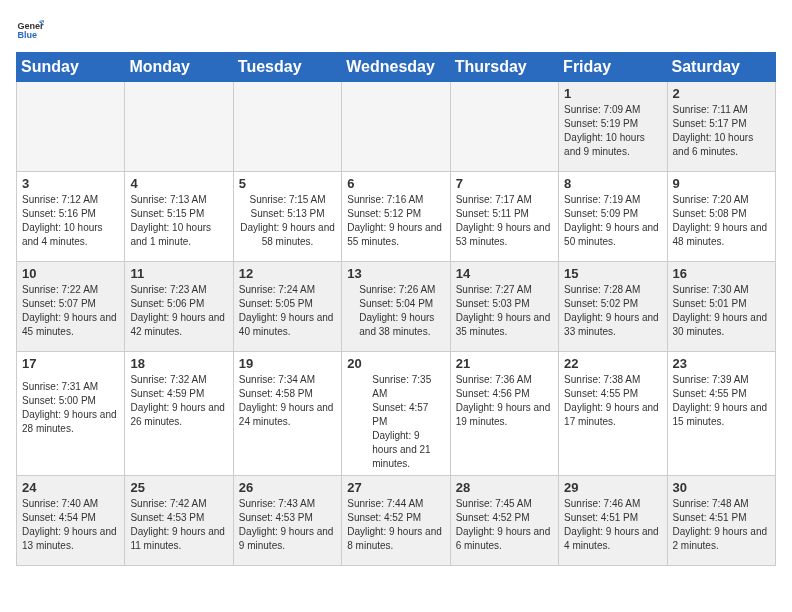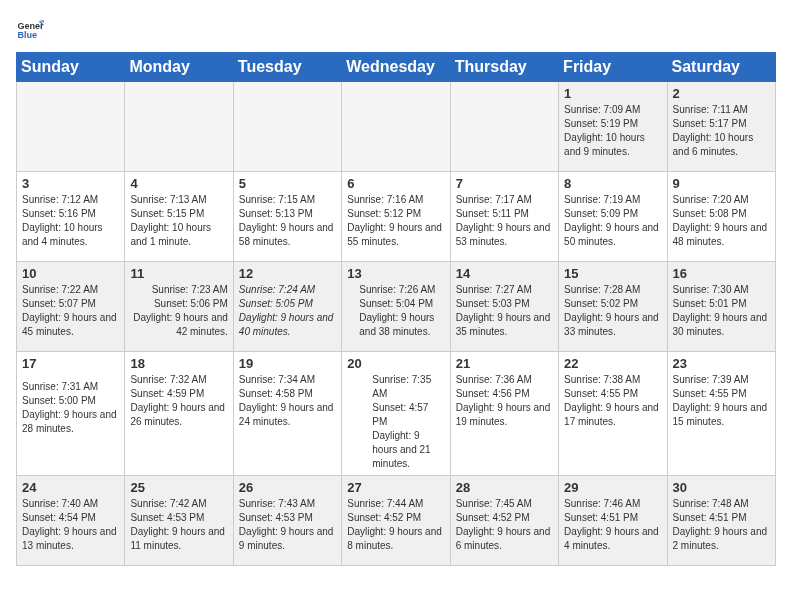--- a/index.html
+++ b/index.html
@@ -141,21 +141,21 @@
 Daylight: 10 hours and 4 minutes.</div>
         </td>
         <td>
           <span class="day-num">4</span>
           <div class="day-info" style="white-space: pre-line;">Sunrise: 7:13 AM
 Sunset: 5:15 PM
 Daylight: 10 hours and 1 minute.</div>
         </td>
         <td>
           <span class="day-num">5</span>
-          <div class="day-info" style="white-space: pre-line;">Sunrise: 7:15 AM
+          <div class="day-info" style="white-space: pre-line; text-align: center;">Sunrise: 7:15 AM
 Sunset: 5:13 PM
 Daylight: 9 hours and 58 minutes.</div>
         </td>
         <td>
           <span class="day-num">6</span>
           <div class="day-info" style="white-space: pre-line;">Sunrise: 7:16 AM
 Sunset: 5:12 PM
 Daylight: 9 hours and 55 minutes.</div>
         </td>
         <td>
@@ -179,27 +179,27 @@
       </tr>
       <tr>
         <td class="shaded">
           <span class="day-num">10</span>
           <div class="day-info" style="white-space: pre-line;">Sunrise: 7:22 AM
 Sunset: 5:07 PM
 Daylight: 9 hours and 45 minutes.</div>
         </td>
         <td class="shaded">
           <span class="day-num">11</span>
-          <div class="day-info" style="white-space: pre-line; text-align: right;">Sunrise: 7:23 AM
+          <div class="day-info" style="white-space: pre-line;">Sunrise: 7:23 AM
 Sunset: 5:06 PM
 Daylight: 9 hours and 42 minutes.</div>
         </td>
         <td class="shaded">
           <span class="day-num">12</span>
-          <div class="day-info" style="white-space: pre-line; font-style: italic;">Sunrise: 7:24 AM
+          <div class="day-info" style="white-space: pre-line;">Sunrise: 7:24 AM
 Sunset: 5:05 PM
 Daylight: 9 hours and 40 minutes.</div>
         </td>
         <td class="shaded">
           <span class="day-num">13</span>
           <div class="day-info" style="white-space: pre-line; margin-left: 12px;">Sunrise: 7:26 AM
 Sunset: 5:04 PM
 Daylight: 9 hours and 38 minutes.</div>
         </td>
         <td class="shaded">

